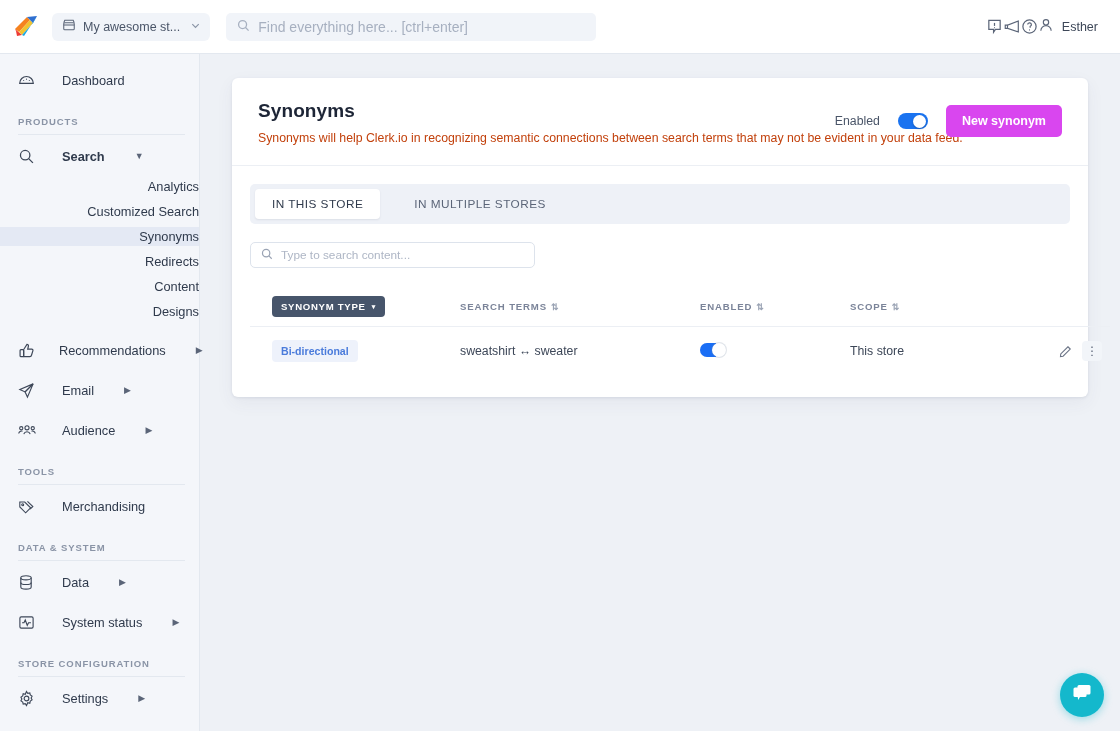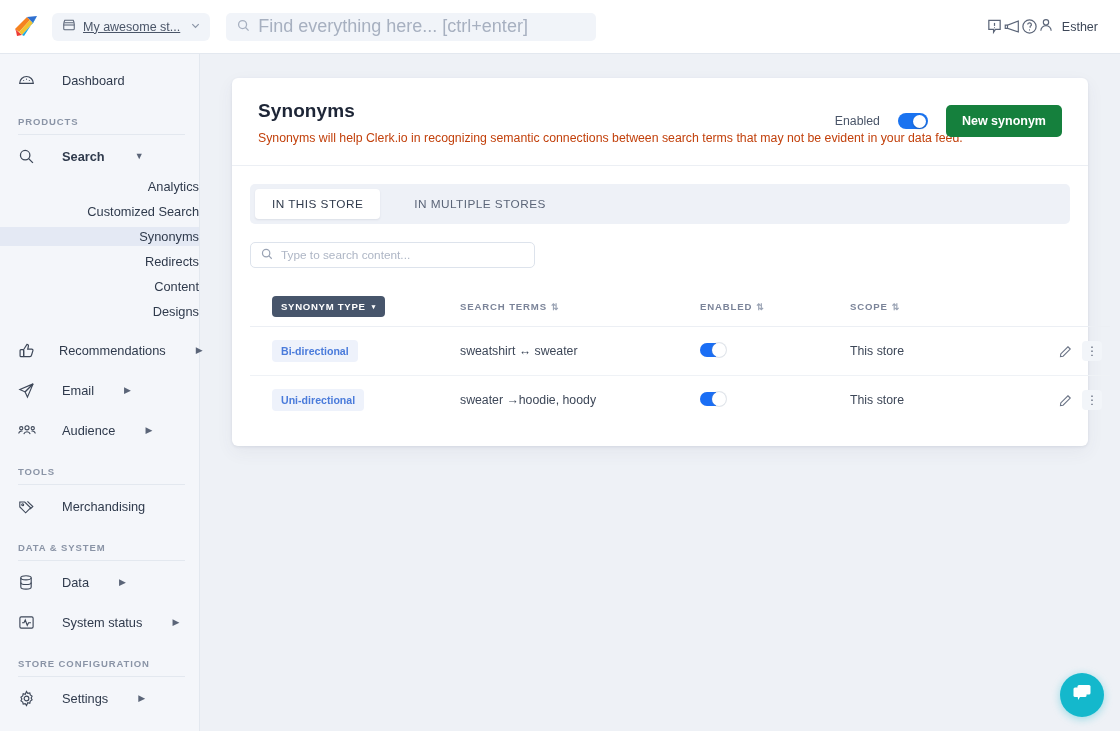--- a/index.html
+++ b/index.html
@@ -18,33 +18,32 @@
     border-bottom: 1px solid #e3e8ef;
     display: flex; align-items: center;
   }
   .logo { width: 52px; display: flex; align-items: center; justify-content: center; }
   .store-select {
     display: flex; align-items: center; gap: 7px;
     height: 28px; padding: 0 9px 0 10px;
     background: #f1f4f9; border-radius: 6px;
     color: #4a5568; font-size: 12.5px;
     cursor: pointer;
-    text-decoration: underline;
   }
   .store-select .chev { margin-left: 3px; color: #8a94a6; }
   .searchbar {
     margin-left: 16px;
     width: 370px; height: 28px;
     background: #f1f4f9; border-radius: 5px;
     display: flex; align-items: center; gap: 8px;
     padding: 0 11px;
   }
   .searchbar input {
     border: none; outline: none; background: transparent;
-    font-family: inherit; font-size: 18px; color: #444; width: 100%;
+    font-family: inherit; font-size: 14px; color: #444; width: 100%;
   }
   .searchbar input::placeholder { color: #a7b0c0; }
   .topbar-right {
     margin-left: auto; margin-right: 22px;
     display: flex; align-items: center; 
     color: #5b6578;
   }
   .tb-icon { cursor: pointer; display: flex; align-items: center; }
   .user { display: flex; align-items: center; gap: 8px; font-size: 12.5px; color: #3d4758; cursor: pointer; }
 
@@ -94,21 +93,21 @@
   .toggle {
     width: 30px; height: 16px; border-radius: 9px; background: #1a73f0;
     position: relative; cursor: pointer; display: inline-block; vertical-align: middle;
   }
   .toggle .knob {
     position: absolute; right: 1.5px; top: 1.5px;
     width: 13px; height: 13px; border-radius: 50%; background: #fff;
     box-shadow: 0 1px 2px rgba(0,0,0,.25);
   }
   .btn-primary {
-    background: #15803d; color: #fff; font-weight: bold;
+    background: #d946ef; color: #fff; font-weight: bold;
     font-size: 12.5px; border: none; border-radius: 5px;
     padding: 9px 16px; cursor: pointer; font-family: inherit;
   }
   .card-body { padding: 18px 18px 22px 18px; }
 
   
   .tabs {
     background: #eef1f7; border-radius: 5px;
     padding: 5px; display: flex; gap: 17px; width: 100%;
   }
@@ -458,42 +457,20 @@
             <div class="row-actions">
               <span class="icon-btn">
                 <svg width="13" height="13" viewBox="0 0 14 14" fill="none" stroke="#6b7486" stroke-width="1.2">
                   <path d="M9.6 1.9 L12.1 4.4 L4.4 12.1 L1.6 12.4 L1.9 9.6 Z"></path>
                 </svg>
               </span>
               <span class="dots-btn">⋮</span>
             </div>
           </td>
         </tr>
-        <tr>
-          <td class="c-type">
-            <span class="badge">Uni-directional</span>
-          </td>
-          <td>sweater →hoodie, hoody</td>
-          <td>
-            <span class="row-toggle">
-              <span class="fill"></span><span class="knob2"></span>
-            </span>
-          </td>
-          <td>This store</td>
-          <td>
-            <div class="row-actions">
-              <span class="icon-btn">
-                <svg width="13" height="13" viewBox="0 0 14 14" fill="none" stroke="#6b7486" stroke-width="1.2">
-                  <path d="M9.6 1.9 L12.1 4.4 L4.4 12.1 L1.6 12.4 L1.9 9.6 Z"></path>
-                </svg>
-              </span>
-              <span class="dots-btn">⋮</span>
-            </div>
-          </td>
-        </tr>
       </tbody>
     </table>
   </div>
 </div>
 
 <div class="chat-fab">
   <span>
     <svg width="24" height="22" viewBox="0 0 24 22" fill="#ffffff">
       <rect x="7.5" y="3" width="13" height="9.5" rx="1.5"></rect>
       <rect x="3.5" y="5.5" width="13" height="9.5" rx="1.5"></rect>

